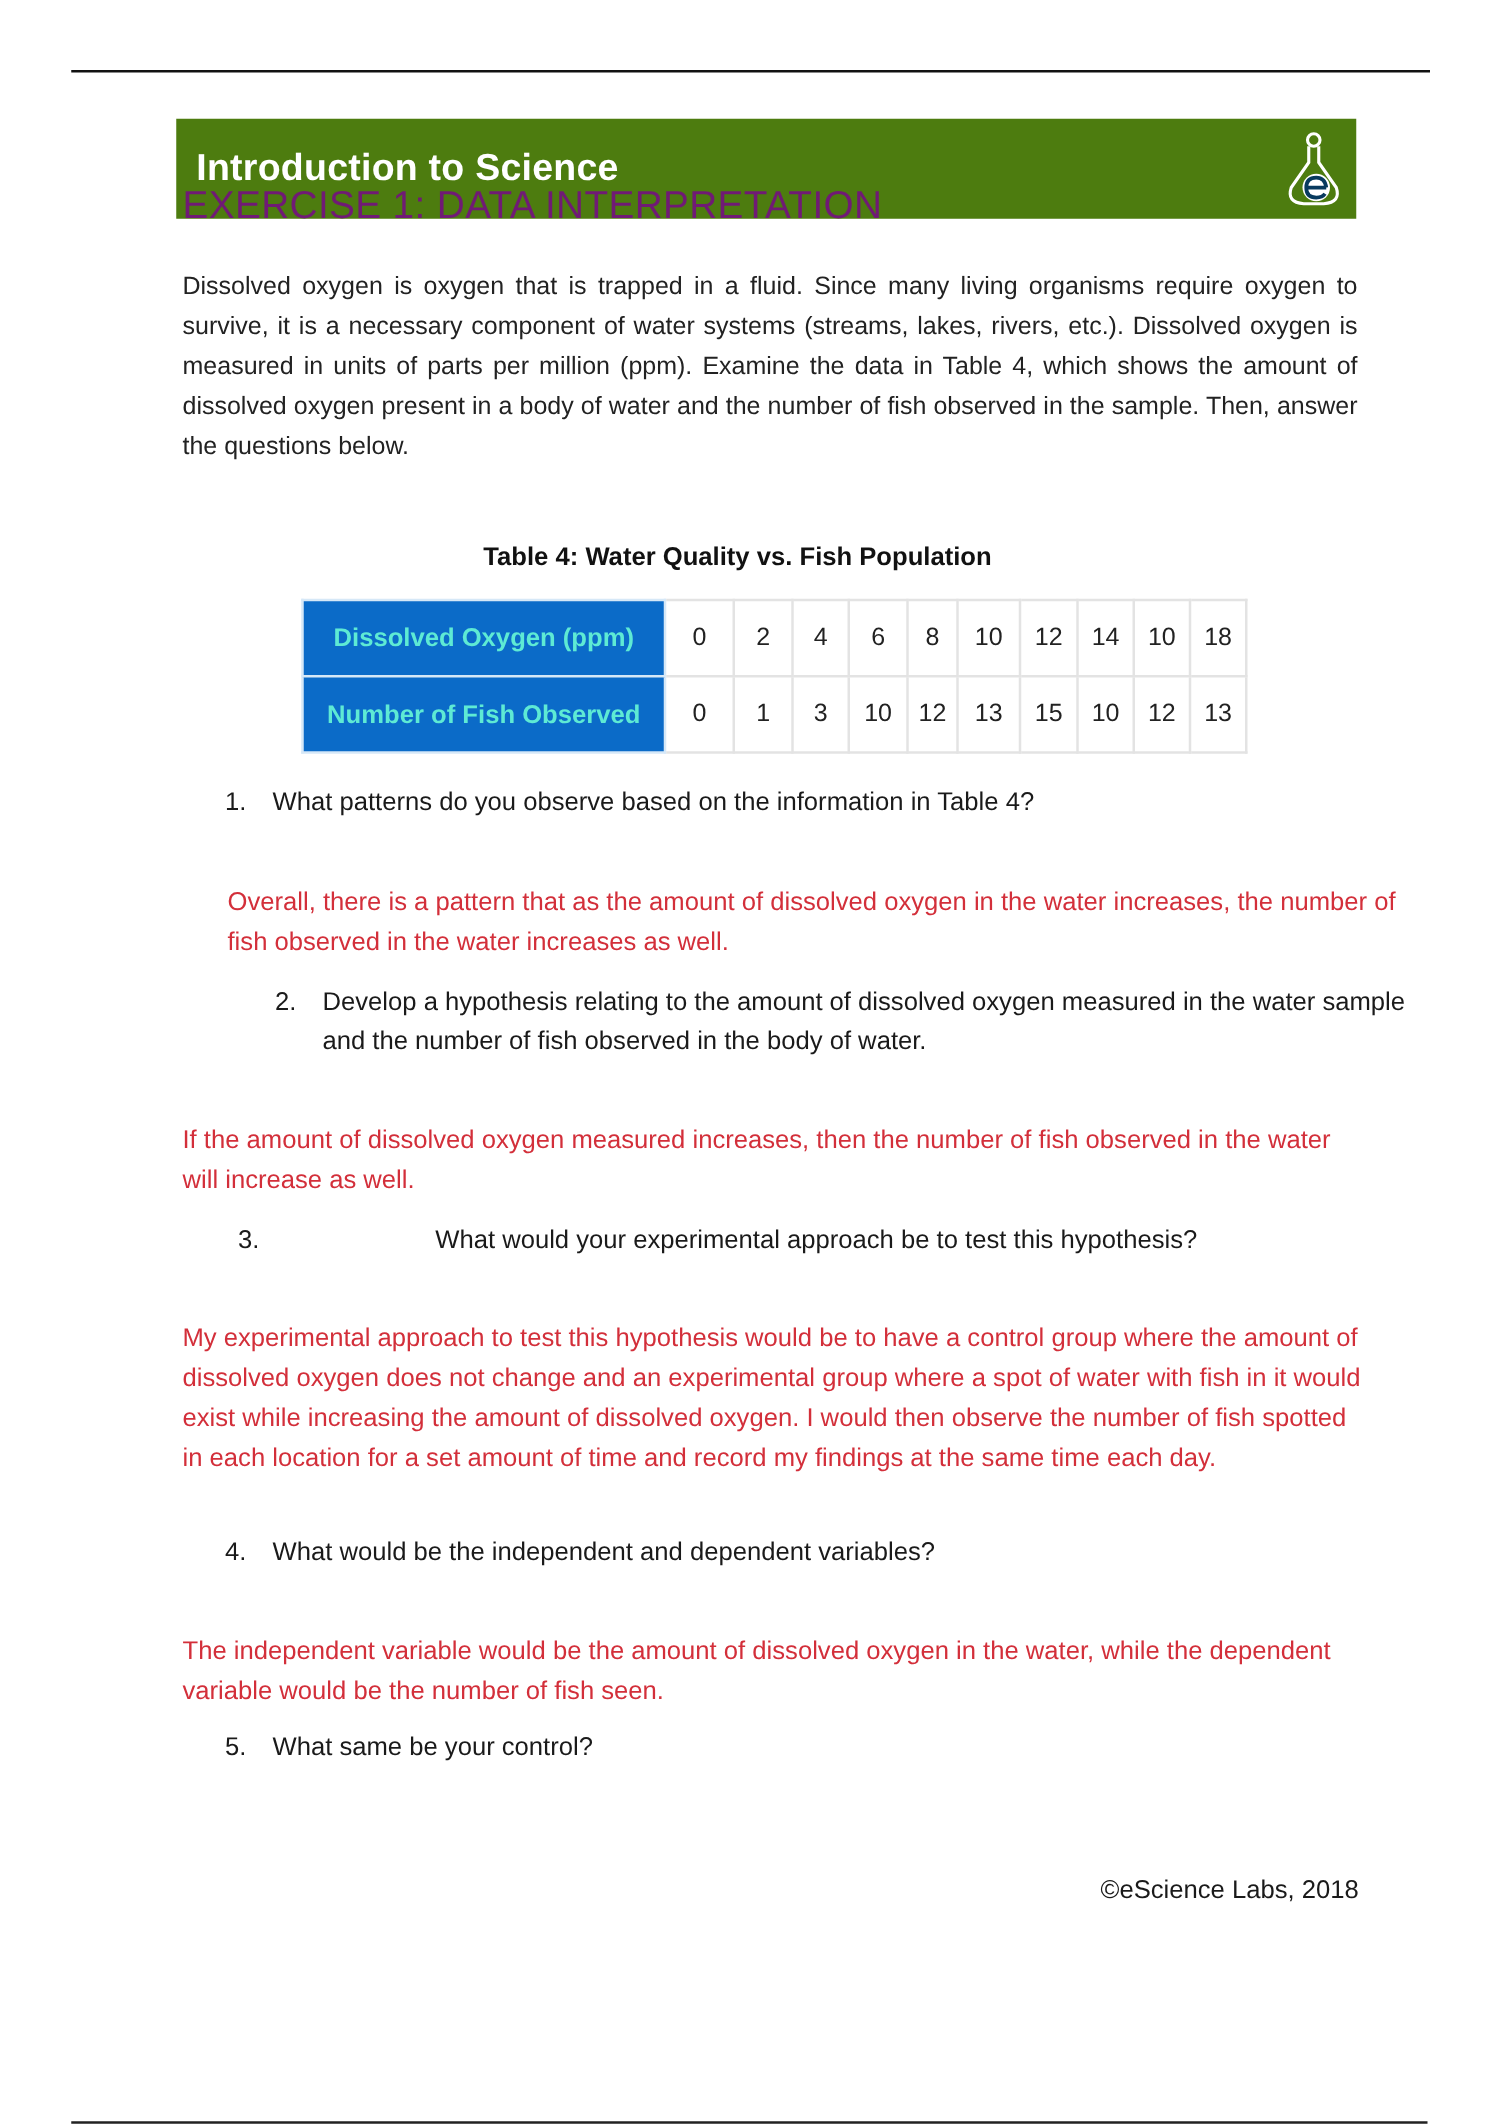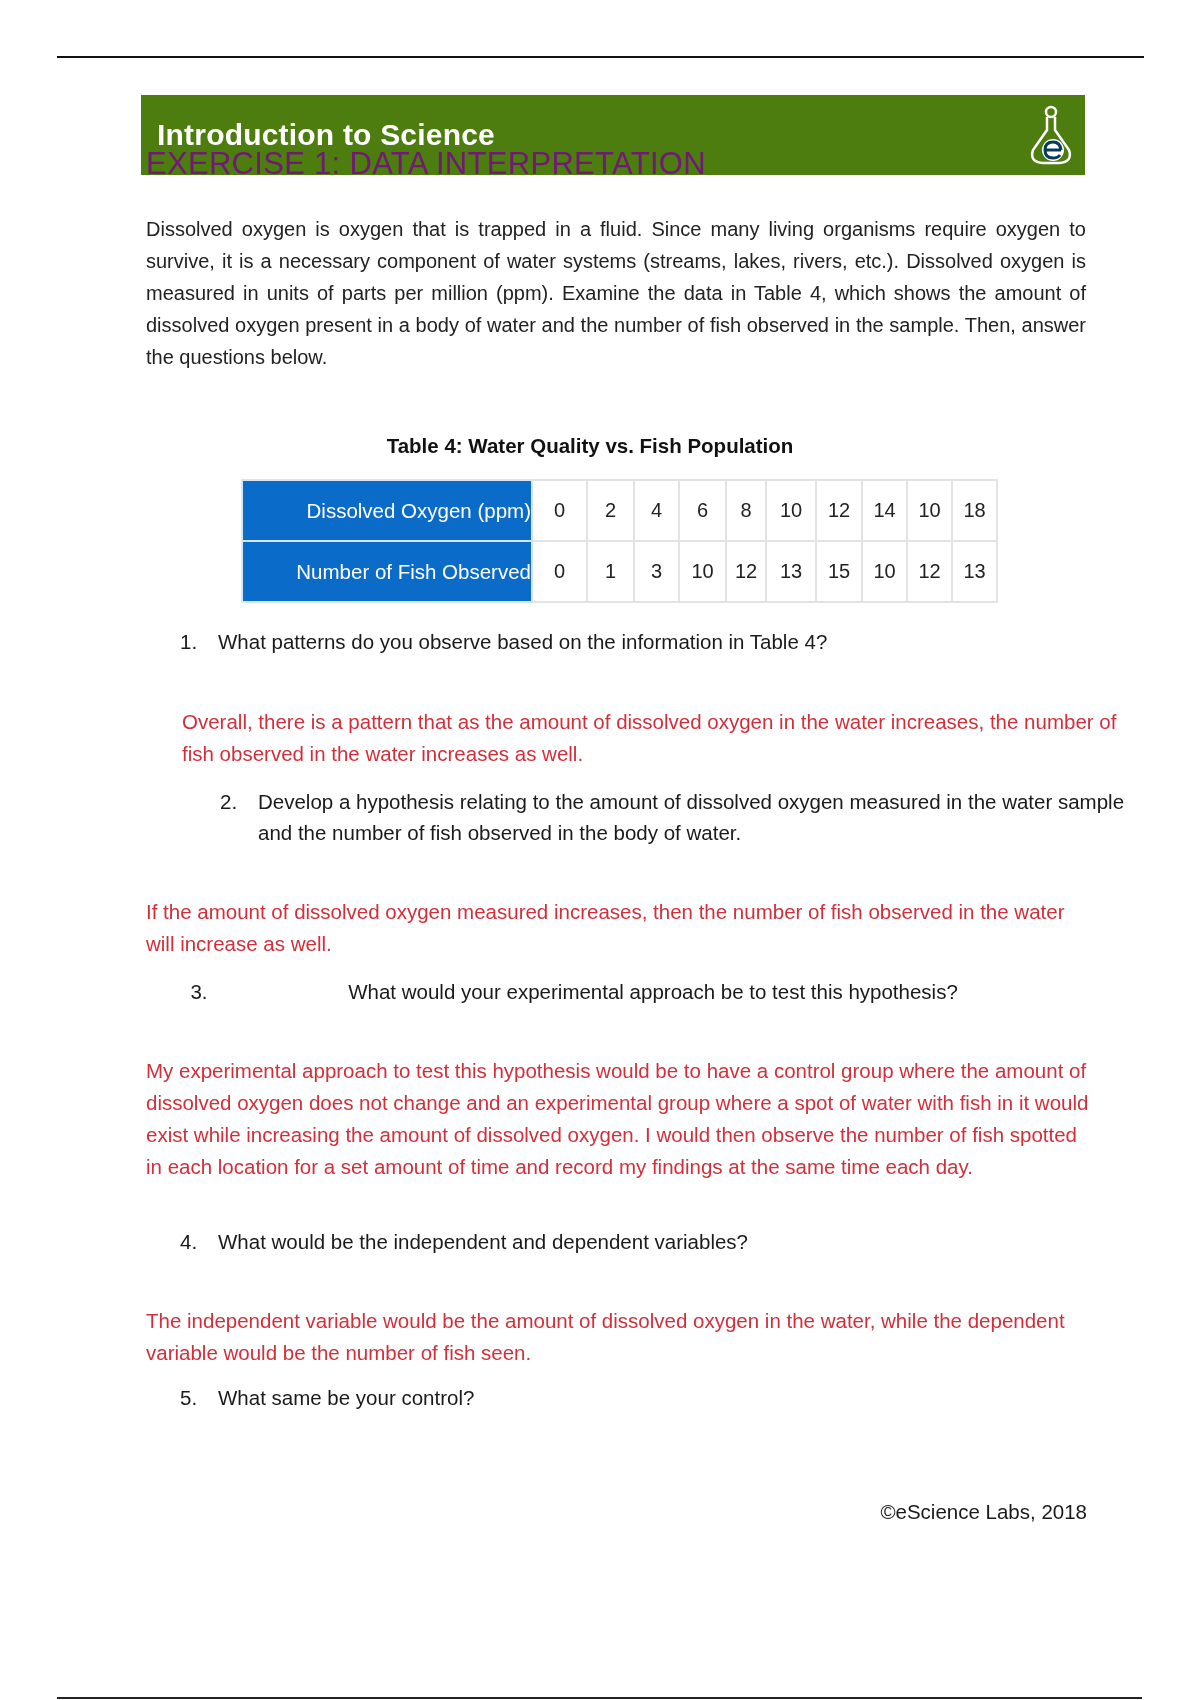--- a/index.html
+++ b/index.html
@@ -10,22 +10,22 @@
                 background: #4d7c0f; display: flex; align-items: center; justify-content: space-between; margin-top: 48px; }
   .header-title { color: #ffffff; font-weight: bold; font-size: 30px; margin-left: 16px; letter-spacing: 0.2px; }
   .logo { width: 52px; height: 62px; margin-right: 8px; }
   .exercise-title { position: absolute; left: 146px; top: 146px; font-size: 31px; color: #701a75; letter-spacing: 0.3px; }
   .intro { position: absolute; left: 146px; top: 213px; width: 940px; font-size: 20px; line-height: 32px;
            text-align: justify; color: #222; }
   .table-caption { position: absolute; left: 0; width: 1180px; top: 434px; text-align: center;
                    font-weight: bold; font-size: 20.5px; color: #111; }
   table.data { position: absolute; left: 241px; top: 479px; border-collapse: collapse; font-size: 20px; }
   table.data td { border: 2px solid #e3e3e3; height: 59px; text-align: center; padding: 0; color: #222; }
-  table.data td.label { background: #0b6bc8; color: #ffffff; font-weight: normal; width: 288px;
-                        border-color: #d6e8f7; font-size: 20.5px; text-align: right; }
+  table.data td.label { background: #0b6bc8; color: #5eead4; font-weight: bold; width: 288px;
+                        border-color: #d6e8f7; font-size: 20.5px; }
   .q { position: absolute; left: 180px; font-size: 20.5px; color: #1a1a1a; line-height: 31px; }
   .q .num { display: inline-block; width: 38px; }
   .q .txt { display: inline-block; vertical-align: top; width: 870px; }
   .ans { position: absolute; left: 146px; width: 950px; font-size: 20.5px; line-height: 32px; color: #d32f3a; }
   .copyright { position: absolute; right: 113px; top: 1500px; font-weight: normal; font-size: 20.5px; color: #1a1a1a; }
   .rule-bottom { position: absolute; left: 57px; top: 1697px; width: 1085px; height: 2px; background: #222; }
 </style>
 </head>
 <body>
 

